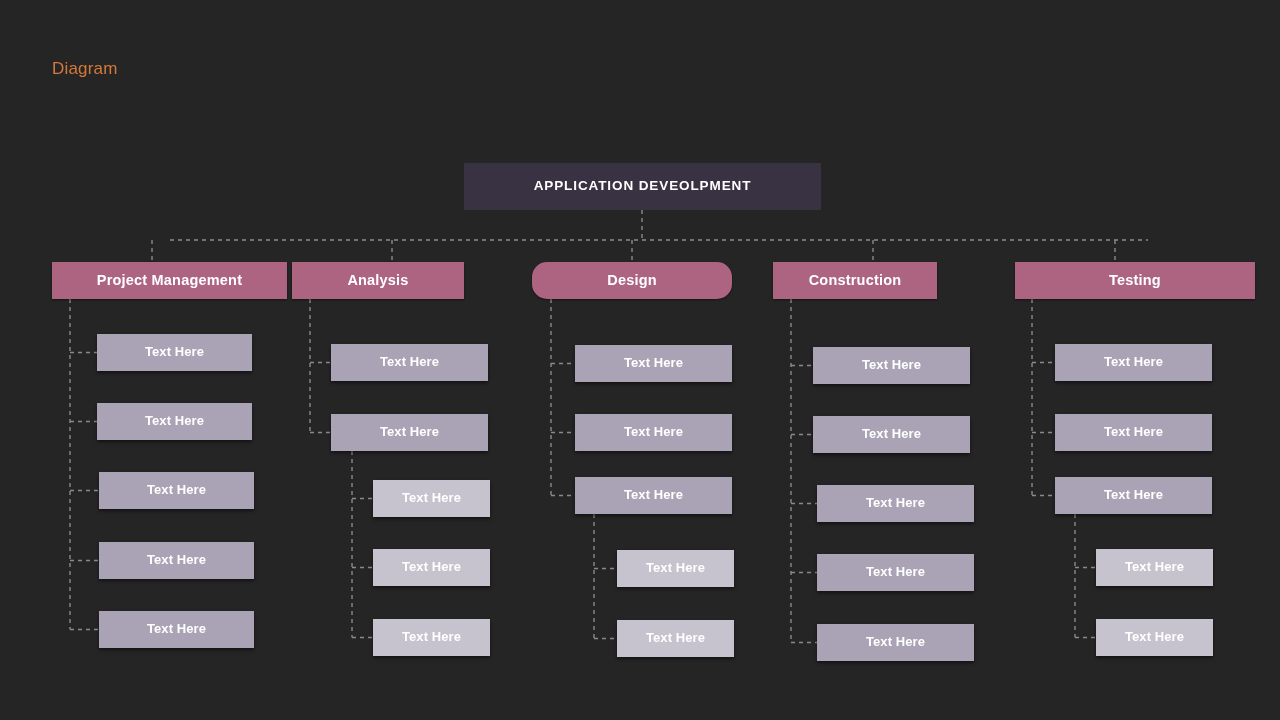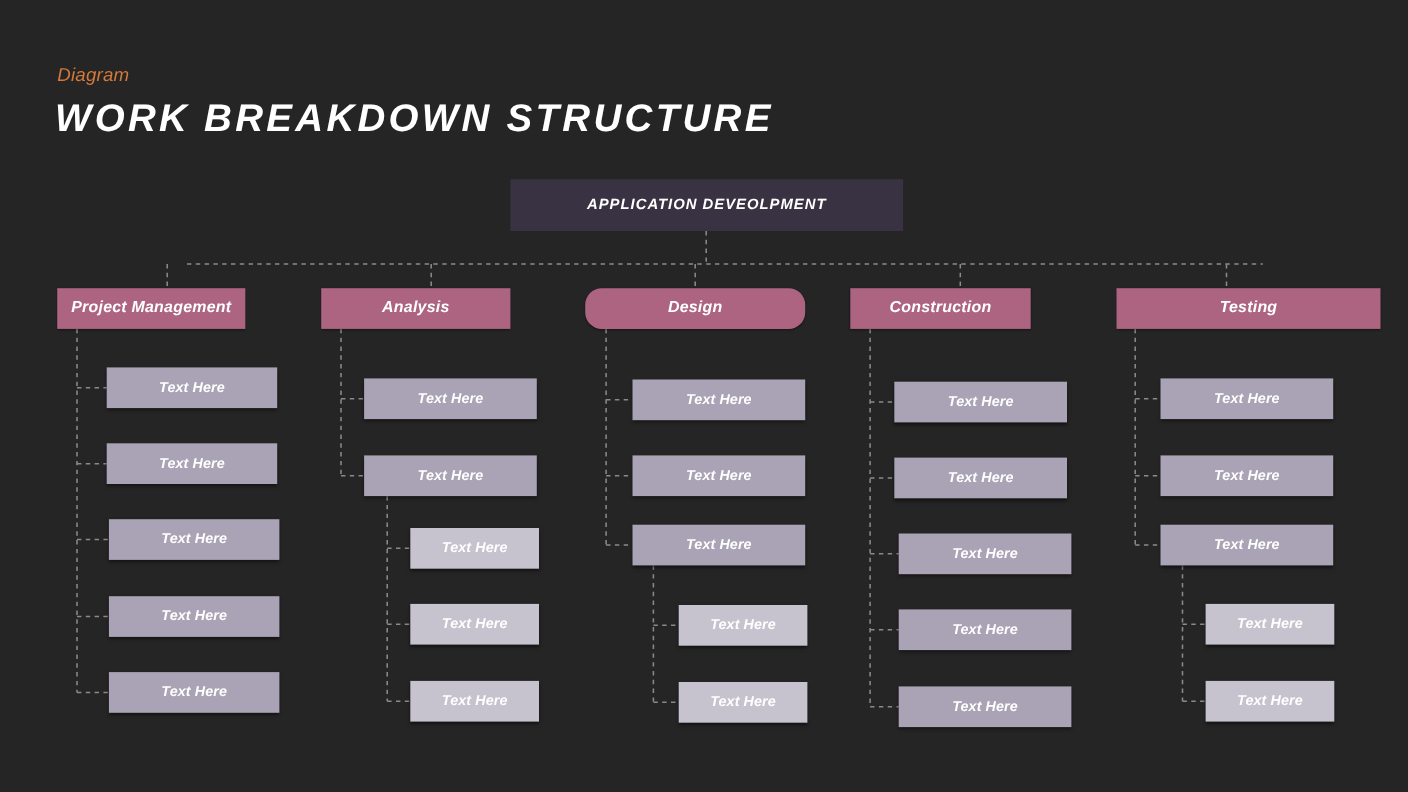--- a/index.html
+++ b/index.html
@@ -9,21 +9,20 @@
   }
   body {
     font-family: "Liberation Sans", sans-serif;
   }
   #slide {
     position: relative;
     width: 1280px;
     height: 720px;
     background: #252525;
     overflow: hidden;
-    font-style: italic;
   }
   #connectors {
     position: absolute;
     left: 0;
     top: 0;
     width: 1280px;
     height: 720px;
     pointer-events: none;
   }
   .kicker {
@@ -124,25 +123,24 @@
       <line x1="1032" y1="299" x2="1032" y2="495.5" stroke="#8a8a8a" stroke-width="1.4" stroke-dasharray="4,4"></line>
       <line x1="1032" y1="362.5" x2="1055" y2="362.5" stroke="#8a8a8a" stroke-width="1.4" stroke-dasharray="4,4"></line>
       <line x1="1032" y1="432.5" x2="1055" y2="432.5" stroke="#8a8a8a" stroke-width="1.4" stroke-dasharray="4,4"></line>
       <line x1="1032" y1="495.5" x2="1055" y2="495.5" stroke="#8a8a8a" stroke-width="1.4" stroke-dasharray="4,4"></line>
       <line x1="1075" y1="514" x2="1075" y2="637.5" stroke="#8a8a8a" stroke-width="1.4" stroke-dasharray="4,4"></line>
       <line x1="1075" y1="567.5" x2="1096" y2="567.5" stroke="#8a8a8a" stroke-width="1.4" stroke-dasharray="4,4"></line>
       <line x1="1075" y1="637.5" x2="1096" y2="637.5" stroke="#8a8a8a" stroke-width="1.4" stroke-dasharray="4,4"></line>
     </svg>
 
   <div class="kicker">Diagram</div>
-  <div class="maintitle">WORK BREAKDOWN STRUCTURE</div>
 
   <div id="nodes-layer">
       <div class="node root" style="left: 464px; top: 163px; width: 357px; height: 47px;">APPLICATION DEVEOLPMENT</div>
-      <div class="node phase" style="left: 52px; top: 262px; width: 171px; height: 37px;">Project Management</div>
+      <div class="node phase" style="left: 52px; top: 262px; width: 235px; height: 37px;">Project Management</div>
       <div class="node leaf1" style="left: 97px; top: 334px; width: 155px; height: 37px;">Text Here</div>
       <div class="node leaf1" style="left: 97px; top: 403px; width: 155px; height: 37px;">Text Here</div>
       <div class="node leaf1" style="left: 99px; top: 472px; width: 155px; height: 37px;">Text Here</div>
       <div class="node leaf1" style="left: 99px; top: 542px; width: 155px; height: 37px;">Text Here</div>
       <div class="node leaf1" style="left: 99px; top: 611px; width: 155px; height: 37px;">Text Here</div>
       <div class="node phase" style="left: 292px; top: 262px; width: 172px; height: 37px;">Analysis</div>
       <div class="node leaf1" style="left: 331px; top: 344px; width: 157px; height: 37px;">Text Here</div>
       <div class="node leaf1" style="left: 331px; top: 414px; width: 157px; height: 37px;">Text Here</div>
       <div class="node leaf2" style="left: 373px; top: 480px; width: 117px; height: 37px;">Text Here</div>
       <div class="node leaf2" style="left: 373px; top: 549px; width: 117px; height: 37px;">Text Here</div>

